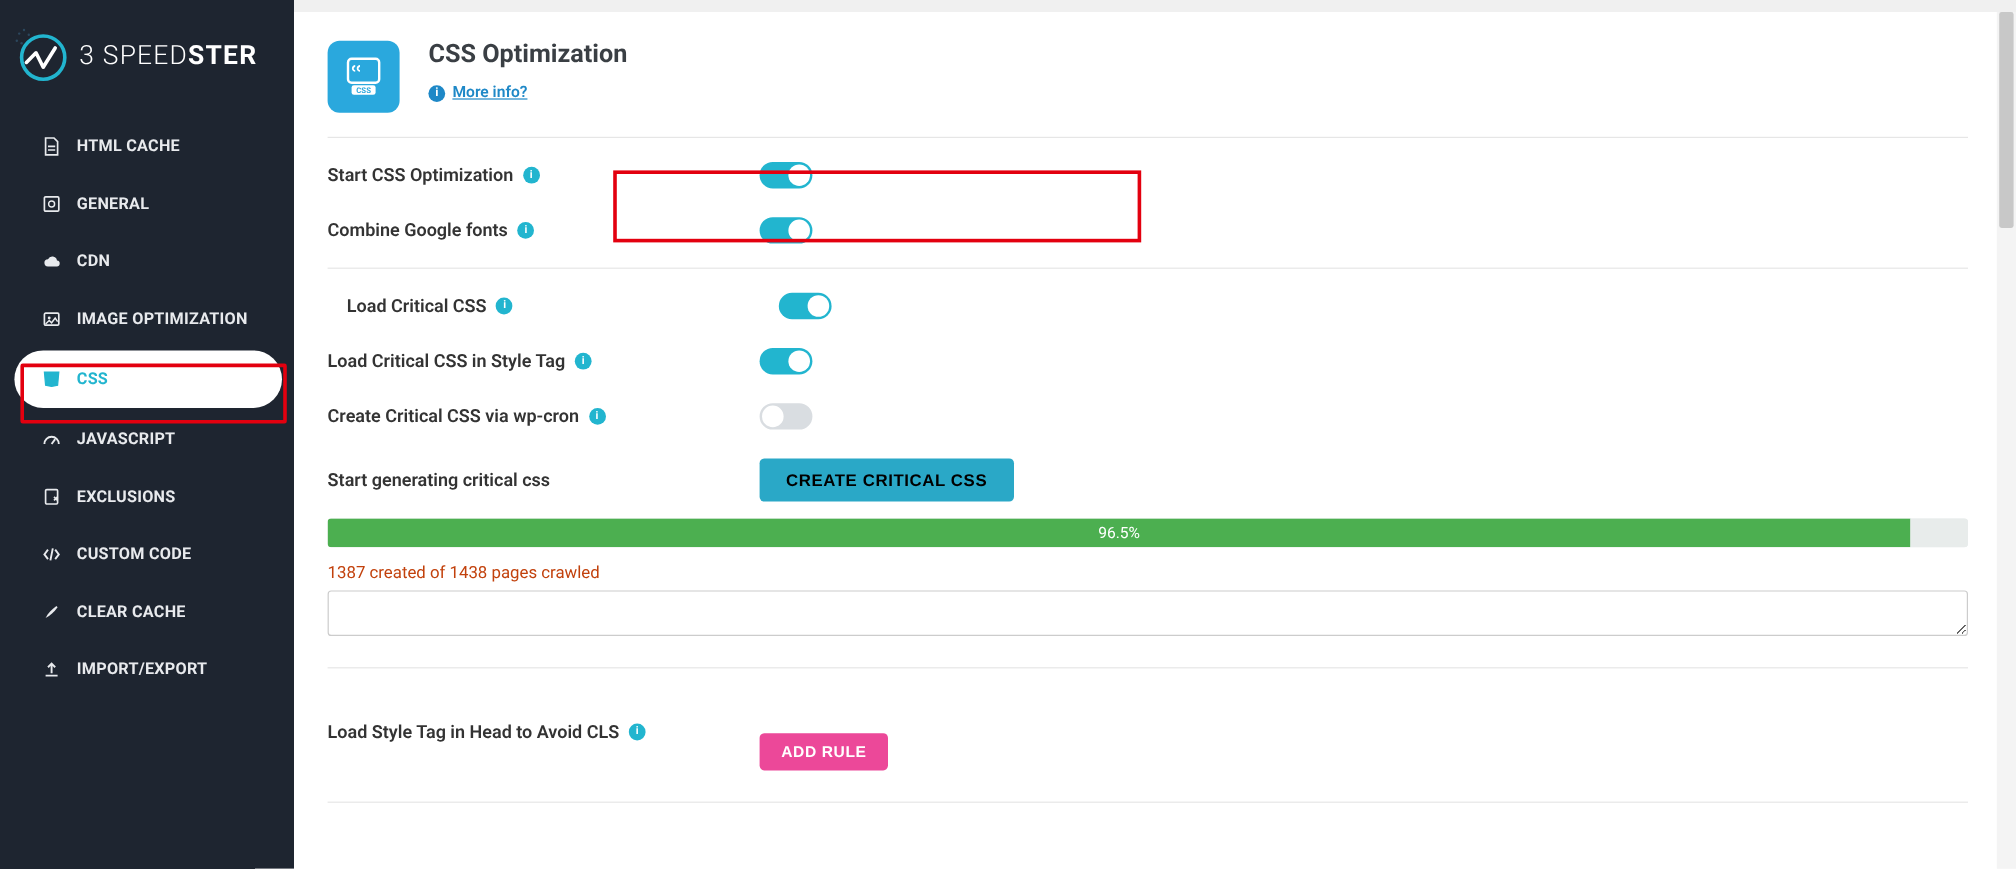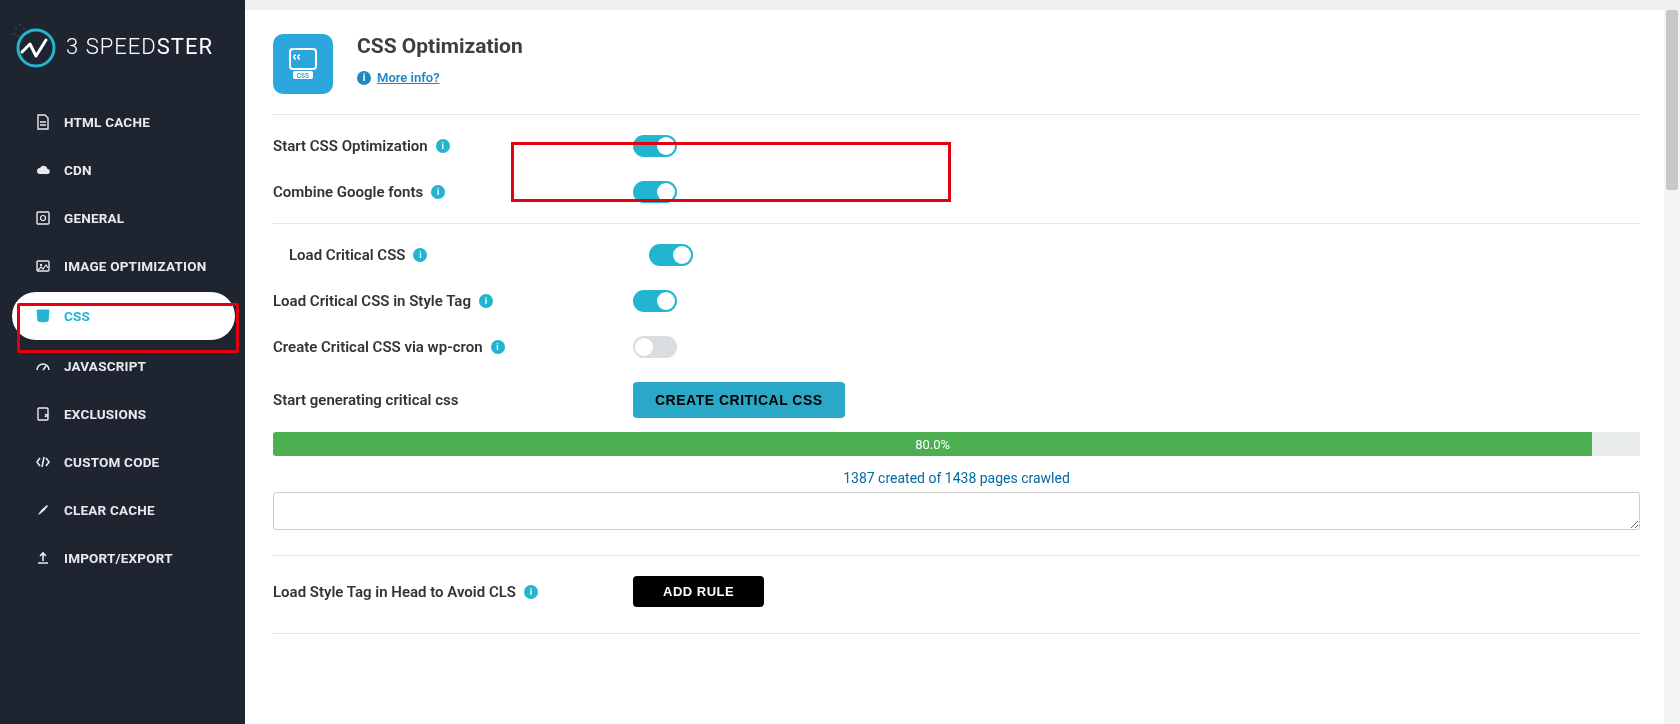--- a/index.html
+++ b/index.html
@@ -4,21 +4,21 @@
 <style>
 * { margin: 0; padding: 0; box-sizing: border-box; }
 body { font-family: -apple-system, BlinkMacSystemFont, "Segoe UI", Roboto, Helvetica, Arial, sans-serif; background: #fff; color: #333; font-size: 14px; }
 .app { display: flex; width: 1680px; height: 724px; }
 .top-strip { position: absolute; top: 0; left: 0; right: 0; height: 10px; background: #f0f0f0; }
 .sidebar { width: 245px; background: #1e2530; color: #fff; display: flex; flex-direction: column; height: 724px; position: relative; z-index: 2; }
 .logo { display: flex; align-items: center; padding: 22px 18px 28px 12px; }
 .logo svg { flex-shrink: 0; }
 .logo-text { font-size: 22px; letter-spacing: 1px; color: #fff; margin-left: 6px; }
 .logo-text .thin { font-weight: 300; }
-.logo-text .bold { font-weight: 400; }
+.logo-text .bold { font-weight: 700; }
 .nav { display: flex; flex-direction: column; }
 .nav-item { display: flex; align-items: center; padding: 15px 14px 15px 34px; color: #e8eaed; font-weight: 700; font-size: 13.5px; cursor: pointer; text-transform: uppercase; letter-spacing: .2px; }
 .nav-item .icon { width: 18px; height: 18px; margin-right: 12px; display: inline-flex; align-items: center; justify-content: center; }
 .nav-item.active { background: #fff; color: #22b5cf; border-radius: 28px; margin: 2px 10px 2px 12px; padding-left: 22px; }
 .nav-item.active .icon svg path, .nav-item.active .icon svg rect, .nav-item.active .icon svg circle { fill: #22b5cf; stroke: #22b5cf; }
 .highlight-sidebar { border: 3px solid #e3000f; border-radius: 2px; position: absolute; left: 17px; top: 303px; width: 222px; height: 50px; pointer-events: none; }
 .main { flex: 1; padding: 34px 40px 20px 28px; overflow: hidden; position: relative; }
 .page-head { display: flex; align-items: flex-start; margin-bottom: 20px; }
 .page-icon { width: 60px; height: 60px; border-radius: 10px; background: #2aa8dd; display: flex; align-items: center; justify-content: center; margin-right: 24px; }
 .page-title-wrap h1 { font-size: 21px; font-weight: 700; color: #3a3f44; margin-bottom: 10px; }
@@ -30,25 +30,25 @@
 .row-label .info-icon { width: 14px; height: 14px; border-radius: 50%; background: #22b5cf; color: #fff; display: inline-flex; align-items: center; justify-content: center; font-size: 9px; font-weight: 700; margin-left: 8px; }
 .toggle { width: 44px; height: 22px; border-radius: 22px; position: relative; cursor: pointer; }
 .toggle .knob { position: absolute; top: 2px; width: 18px; height: 18px; border-radius: 50%; background: #fff; transition: left .15s; }
 .toggle.on { background: #22b5cf; }
 .toggle.on .knob { left: 24px; }
 .toggle.off { background: #d9dde1; }
 .toggle.off .knob { left: 2px; }
 .highlight-setting { position: absolute; left: 266px; top: 142px; width: 440px; height: 60px; border: 3px solid #e3000f; pointer-events: none; }
 .btn { display: inline-flex; align-items: center; justify-content: center; border: none; border-radius: 4px; font-weight: 700; font-size: 14px; cursor: pointer; text-transform: uppercase; letter-spacing: .5px; padding: 10px 22px; }
 .btn-cyan { background: #2aa8c7; color: #000000; }
-.btn-green { background: #000000; color: #fff; font-size: 13px; padding: 8px 30px; }
+.btn-green { background: #ec4899; color: #fff; font-size: 13px; padding: 8px 18px; margin-top: 34px; }
 .progress-wrap { display: flex; align-items: stretch; width: 100%; height: 24px; border-radius: 3px; overflow: hidden; background: #e8eceb; margin-top: 2px; }
 .progress-fill { background: #4caf50; color: #fff; display: flex; align-items: center; justify-content: center; font-size: 13px; height: 100%; }
 .progress-rest { flex: 1; background: #e8eceb; }
-.status-text { font-size: 14px; color: #0369a1; margin: 14px 0 6px 0; text-align: center; }
+.status-text { font-size: 14px; color: #c2410c; margin: 14px 0 6px 0; }
 .log-box { width: 100%; height: 38px; border: 1px solid #ccc; border-radius: 3px; resize: both; }
 .row.action .row-label { font-weight: 600; }
 .scrollbar { position: absolute; right: 0; top: 10px; bottom: 0; width: 16px; background: #f4f4f4; }
 .scrollbar .thumb { position: absolute; left: 2px; right: 2px; top: 0; height: 180px; background: #c8c8c8; border-radius: 2px; }
 </style>
 </head>
 <body>
 
 <div class="app">
   <div class="top-strip"></div>
@@ -75,33 +75,33 @@
             <svg width="16" height="16" viewBox="0 0 16 16">
               <path d="M3 1h7l3 3v11H3z" fill="none" stroke="#e8eaed" stroke-width="1.4"></path>
               <path d="M5 8h6M5 11h6" stroke="#e8eaed" stroke-width="1.4"></path>
             </svg>
           </span>
         <span>HTML CACHE</span>
       </div>
       <div class="nav-item">
         <span class="icon">
             <svg width="16" height="16" viewBox="0 0 16 16">
-              <path d="M5 12a3 3 0 010-6 4 4 0 017.5 1A2.5 2.5 0 0112 12z" fill="#e8eaed"></path>
-            </svg>
-          </span>
-        <span>CDN</span>
-      </div>
-      <div class="nav-item">
-        <span class="icon">
-            <svg width="16" height="16" viewBox="0 0 16 16">
               <rect x="2" y="2" width="12" height="12" rx="1" fill="none" stroke="#e8eaed" stroke-width="1.4"></rect>
               <circle cx="8" cy="8" r="2.5" fill="none" stroke="#e8eaed" stroke-width="1.2"></circle>
             </svg>
           </span>
         <span>GENERAL</span>
+      </div>
+      <div class="nav-item">
+        <span class="icon">
+            <svg width="16" height="16" viewBox="0 0 16 16">
+              <path d="M5 12a3 3 0 010-6 4 4 0 017.5 1A2.5 2.5 0 0112 12z" fill="#e8eaed"></path>
+            </svg>
+          </span>
+        <span>CDN</span>
       </div>
       <div class="nav-item">
         <span class="icon">
             <svg width="16" height="16" viewBox="0 0 16 16">
               <rect x="2" y="3" width="12" height="10" rx="1" fill="none" stroke="#e8eaed" stroke-width="1.4"></rect>
               <circle cx="6" cy="7" r="1.2" fill="#e8eaed"></circle>
               <path d="M3 12l3-3 2 2 3-4 2 3" fill="none" stroke="#e8eaed" stroke-width="1.2"></path>
             </svg>
           </span>
         <span>IMAGE OPTIMIZATION</span>
@@ -236,21 +236,21 @@
 
     <div class="row action">
       <div class="row-label">
         <span>Start generating critical css</span>
       </div>
       <button class="btn btn-cyan">CREATE CRITICAL CSS</button>
     </div>
 
     <div class="progress-wrap">
       <div class="progress-fill" style="width:96.5%;">
-        <span>80.0%</span>
+        <span>96.5%</span>
       </div>
       <div class="progress-rest"></div>
     </div>
 
     <div class="status-text">1387 created of 1438 pages crawled</div>
 
     <textarea class="log-box" style=""></textarea>
 
     <hr class="section-divider" style="margin-top:22px;">
 

